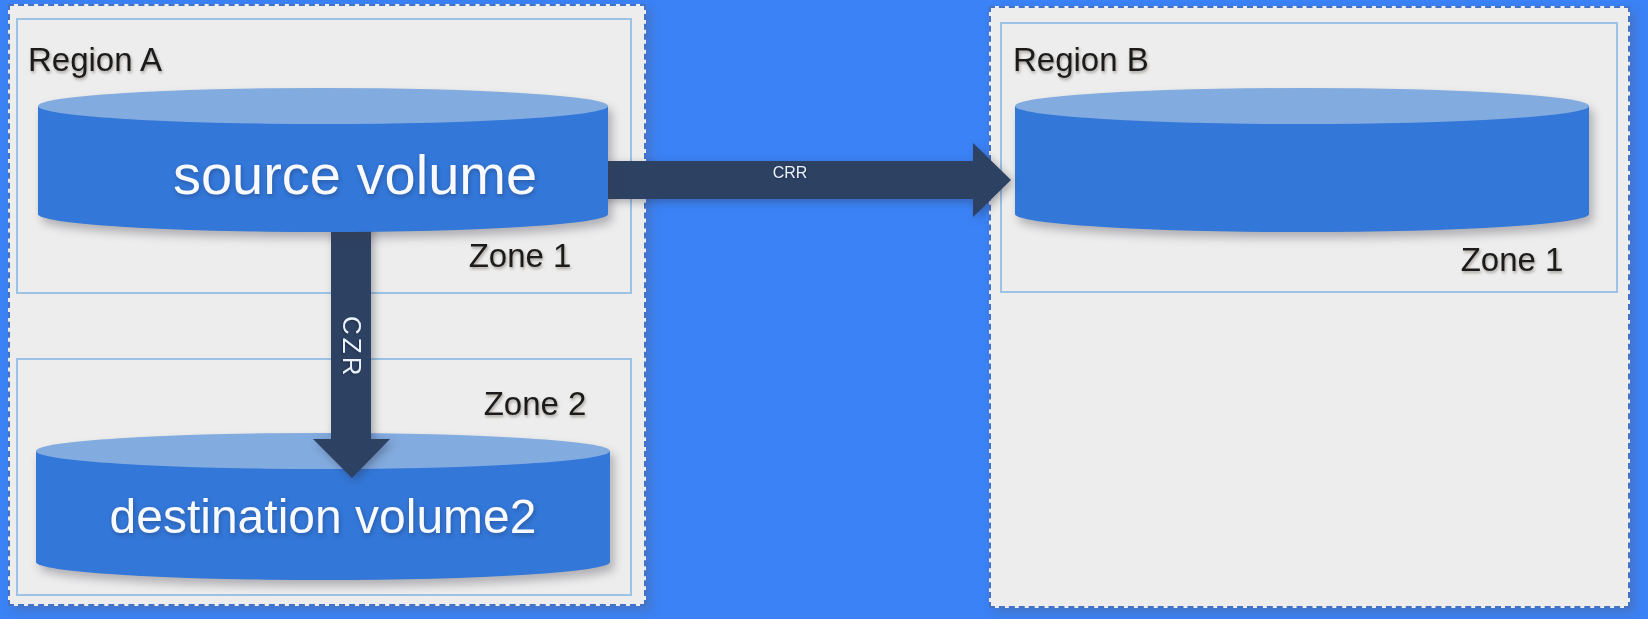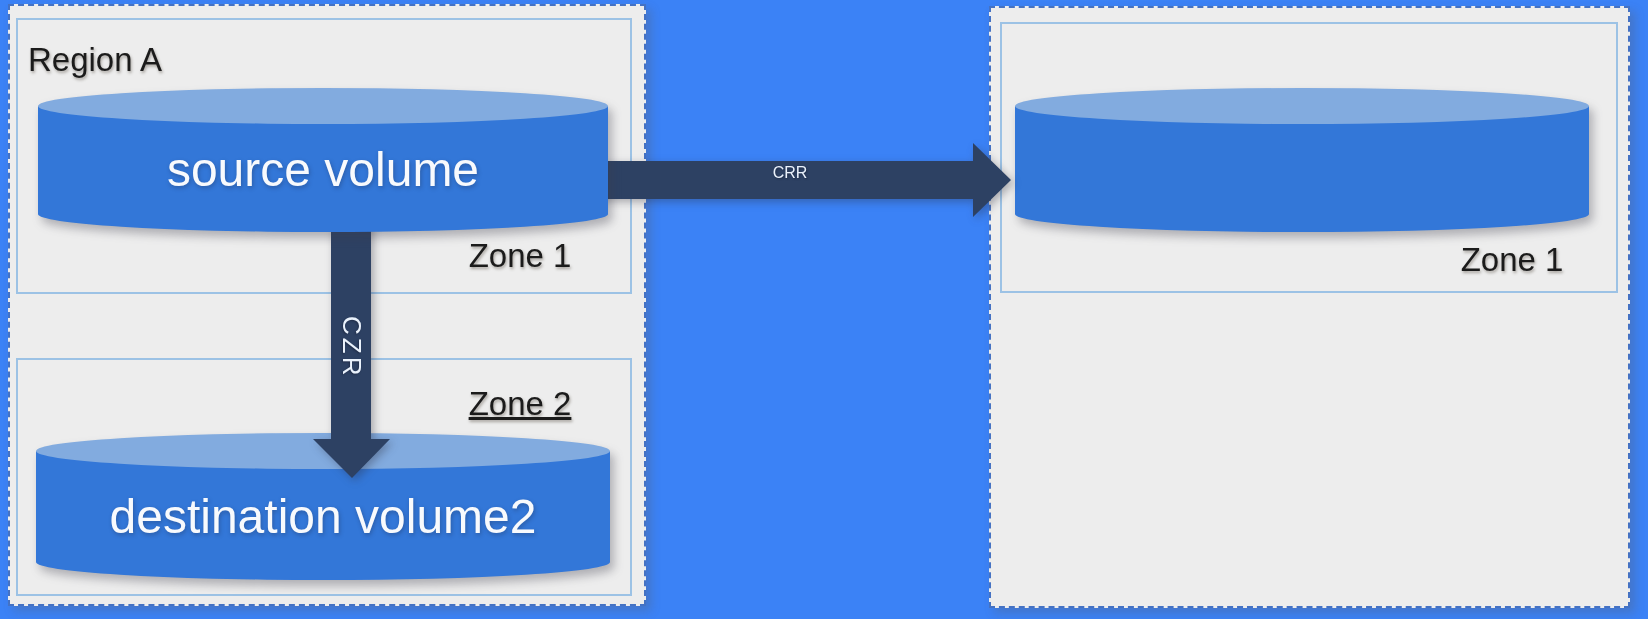--- a/index.html
+++ b/index.html
@@ -56,21 +56,21 @@
 
   .vol-lbl {
     position: absolute;
     color: #F8FAFD;
     text-align: center;
     line-height: 1.1;
     white-space: nowrap;
     font-weight: 400;
     text-shadow: 1px 2px 4px rgba(30,40,70,0.35);
   }
-  #source-label { left: 38px;   top: 144px; width: 570px; font-size: 48px; }
+  #source-label { left: 38px;   top: 144px; width: 570px; font-size: 56px; padding-left: 32px; }
   #dest2-label  { left: 36px;   top: 491px; width: 574px; font-size: 48px; }
   #dest1-label  { left: 1015px; top: 148px; width: 574px; font-size: 46px; }
 
   .arrow-lbl {
     position: absolute;
     color: #EAF2FC;
     text-shadow: 1px 1px 2px rgba(20,25,45,0.5);
   }
   #crr-label {
     left: 730px; top: 164px; width: 120px;
@@ -79,21 +79,21 @@
   #czr-label {
     left: 336px; top: 316px;
     writing-mode: vertical-rl;
     font-size: 26px;
     letter-spacing: 3px;
   }
 
   #region-a-label { left: 28px;   top: 40px; }
   #region-b-label { left: 1013px; top: 40px; }
   #zone-a1-label  { left: 435px;  top: 236px; width: 170px; }
-  #zone-a2-label  { left: 435px;  top: 384px; width: 170px; text-decoration: underline; }
+  #zone-a2-label  { left: 450px;  top: 384px; width: 170px; }
   #zone-b1-label  { left: 1427px; top: 240px; width: 170px; }
 </style>
 </head>
 <body>
 
 <div id="canvas">
 
   <div class="region" id="region-a"></div>
   <div class="zone" id="zone-a1"></div>
   <div class="zone" id="zone-a2"></div>
@@ -119,20 +119,21 @@
     <g class="cyl">
       <path d="M 38,106 L 38,214 A 285,18 0 0 0 608,214 L 608,106 Z" fill="#3377D8"></path>
       <ellipse cx="323" cy="106" rx="285" ry="18" fill="#82ABDF"></ellipse>
     </g>
   </svg>
 
   <div class="lbl" id="region-a-label">Region A</div>
   <div class="lbl lbl-right" id="zone-a1-label">Zone 1</div>
   <div class="lbl lbl-right" id="zone-a2-label">Zone 2</div>
 
+  <div class="lbl" id="region-b-label">Region B</div>
   <div class="lbl lbl-right" id="zone-b1-label">Zone 1</div>
 
   <div class="vol-lbl" id="source-label">source volume</div>
   <div class="vol-lbl" id="dest2-label">destination volume2</div>
 
   <div class="arrow-lbl" id="crr-label">CRR</div>
   <div class="arrow-lbl" id="czr-label">CZR</div>
 
 </div>
 

